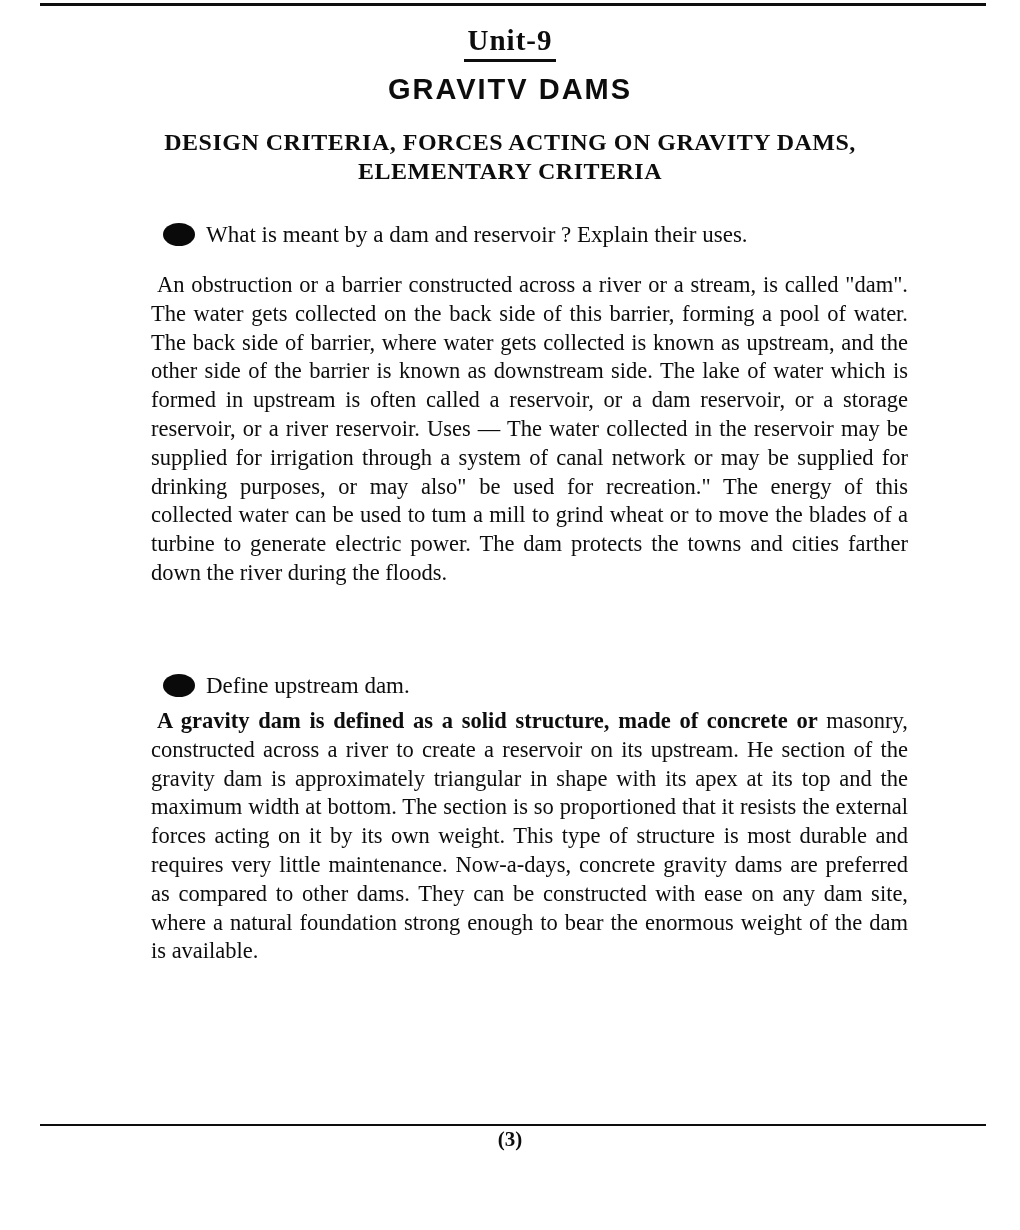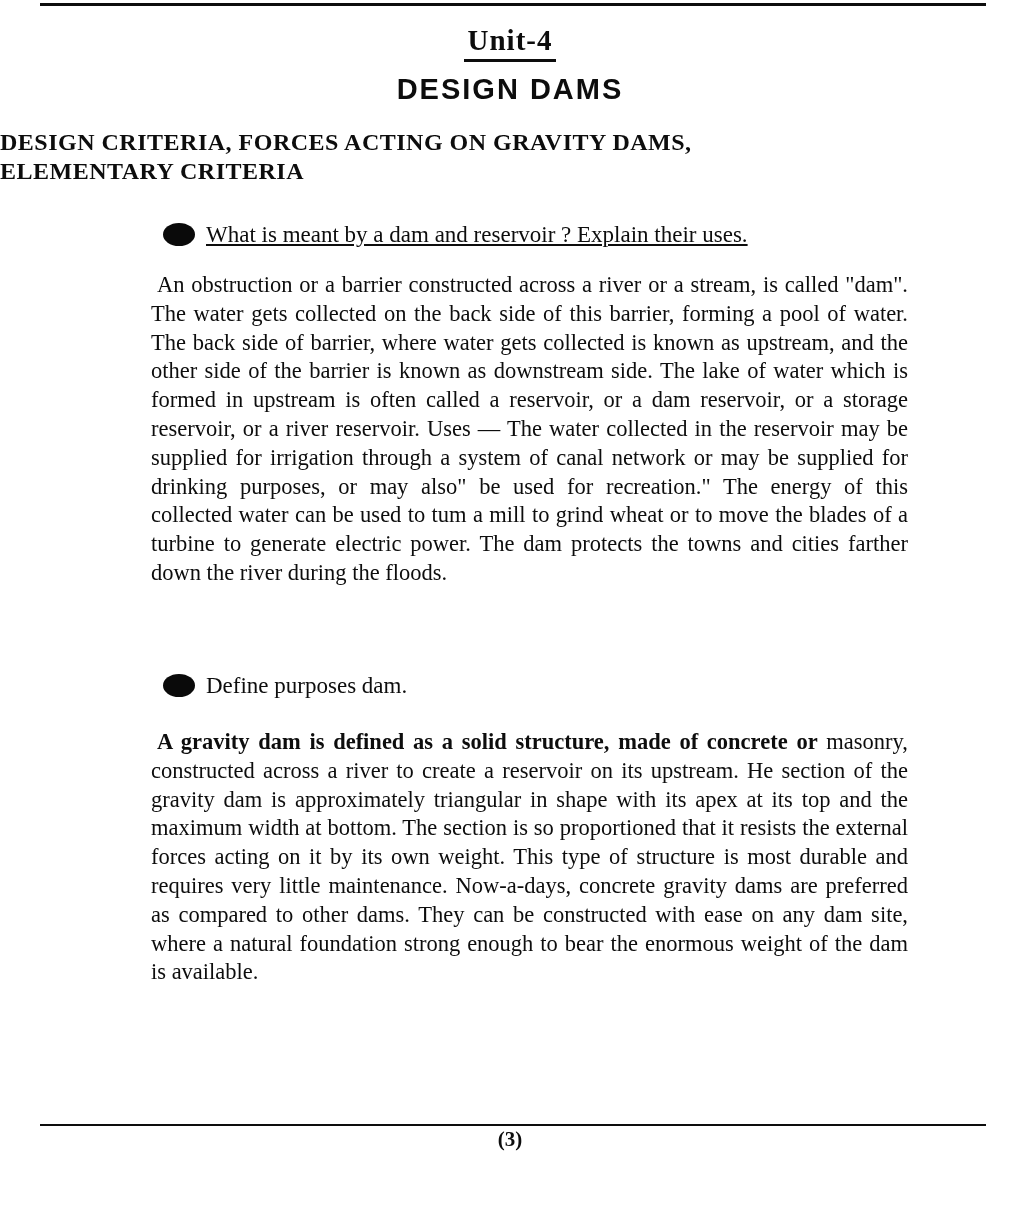--- a/index.html
+++ b/index.html
@@ -51,94 +51,94 @@
     font-family: "Liberation Sans", sans-serif;
     font-weight: bold;
     font-size: 29px;
     letter-spacing: 2px;
   }
   .subtitle {
     position: absolute;
     top: 128px;
     left: 0;
     width: 100%;
-    text-align: left;
+    text-align: center;
     font-family: "Liberation Serif", serif;
     font-weight: bold;
     font-size: 24px;
     line-height: 29px;
     letter-spacing: 0.5px;
   }
   .question {
     position: absolute;
     left: 163px;
     right: 130px;
     font-size: 23px;
     line-height: 26px;
     white-space: nowrap;
   }
-  .question.q1 { top: 222px; text-decoration: underline; }
+  .question.q1 { top: 222px; }
   .question.q2 { top: 673px; }
   .bullet {
     display: inline-block;
     width: 32px;
     height: 23px;
     background: #0a0a0a;
     border-radius: 50%;
     margin-right: 11px;
     vertical-align: -4px;
   }
   .para {
     position: absolute;
     left: 151px;
     width: 757px;
     font-size: 22.5px;
     line-height: 28.8px;
     text-align: justify;
     text-indent: 6px;
   }
   .para.p1 { top: 271px; }
-  .para.p2 { top: 707px; margin-top: 21px; }
+  .para.p2 { top: 707px; }
   .para b { font-weight: bold; }
   .page-num {
     position: absolute;
     top: 1127px;
     left: 0;
     width: 100%;
     text-align: center;
     font-weight: bold;
     font-size: 21px;
   }
 </style>
 </head>
 <body>
 
 <div class="page">
 
   <div class="rule top"></div>
 
   <div class="unit-title-wrap">
-    <span class="unit-title">Unit-4</span>
+    <span class="unit-title">Unit-9</span>
   </div>
 
-  <div class="main-title">DESIGN DAMS</div>
+  <div class="main-title">GRAVITV DAMS</div>
 
   <div class="subtitle">
     <div>DESIGN CRITERIA, FORCES ACTING ON GRAVITY DAMS,</div>
     <div>ELEMENTARY CRITERIA</div>
   </div>
 
   <div class="question q1">
     <span class="bullet"></span><span>What is meant by a dam and reservoir ? Explain their uses.</span>
   </div>
 
   <div class="para p1">An obstruction or a barrier constructed across a river or a stream, is called "dam". The water gets collected on the back side of this barrier, forming a pool of water. The back side of barrier, where water gets collected is known as upstream, and the other side of the barrier is known as downstream side. The lake of water which is formed in upstream is often called a reservoir, or a dam reservoir, or a storage reservoir, or a river reservoir. Uses — The water collected in the reservoir may be supplied for irrigation through a system of canal network or may be supplied for drinking purposes, or may also" be used for recreation." The energy of this collected water can be used to tum a mill to grind wheat or to move the blades of a turbine to generate electric power. The dam protects the towns and cities farther down the river during the floods.</div>
 
   <div class="question q2">
-    <span class="bullet"></span><span>Define purposes dam.</span>
+    <span class="bullet"></span><span>Define upstream dam.</span>
   </div>
 
   <div class="para p2"><b>A gravity dam is defined as a solid structure, made of concrete or</b><span> masonry, constructed across a river to create a reservoir on its upstream. He section of the gravity dam is approximately triangular in shape with its apex at its top and the maximum width at bottom. The section is so proportioned that it resists the external forces acting on it by its own weight. This type of structure is most durable and requires very little maintenance. Now-a-days, concrete gravity dams are preferred as compared to other dams. They can be constructed with ease on any dam site, where a natural foundation strong enough to bear the enormous weight of the dam is available.</span></div>
 
   <div class="rule bottom"></div>
 
   <div class="page-num">(3)</div>
 
 </div>
 

